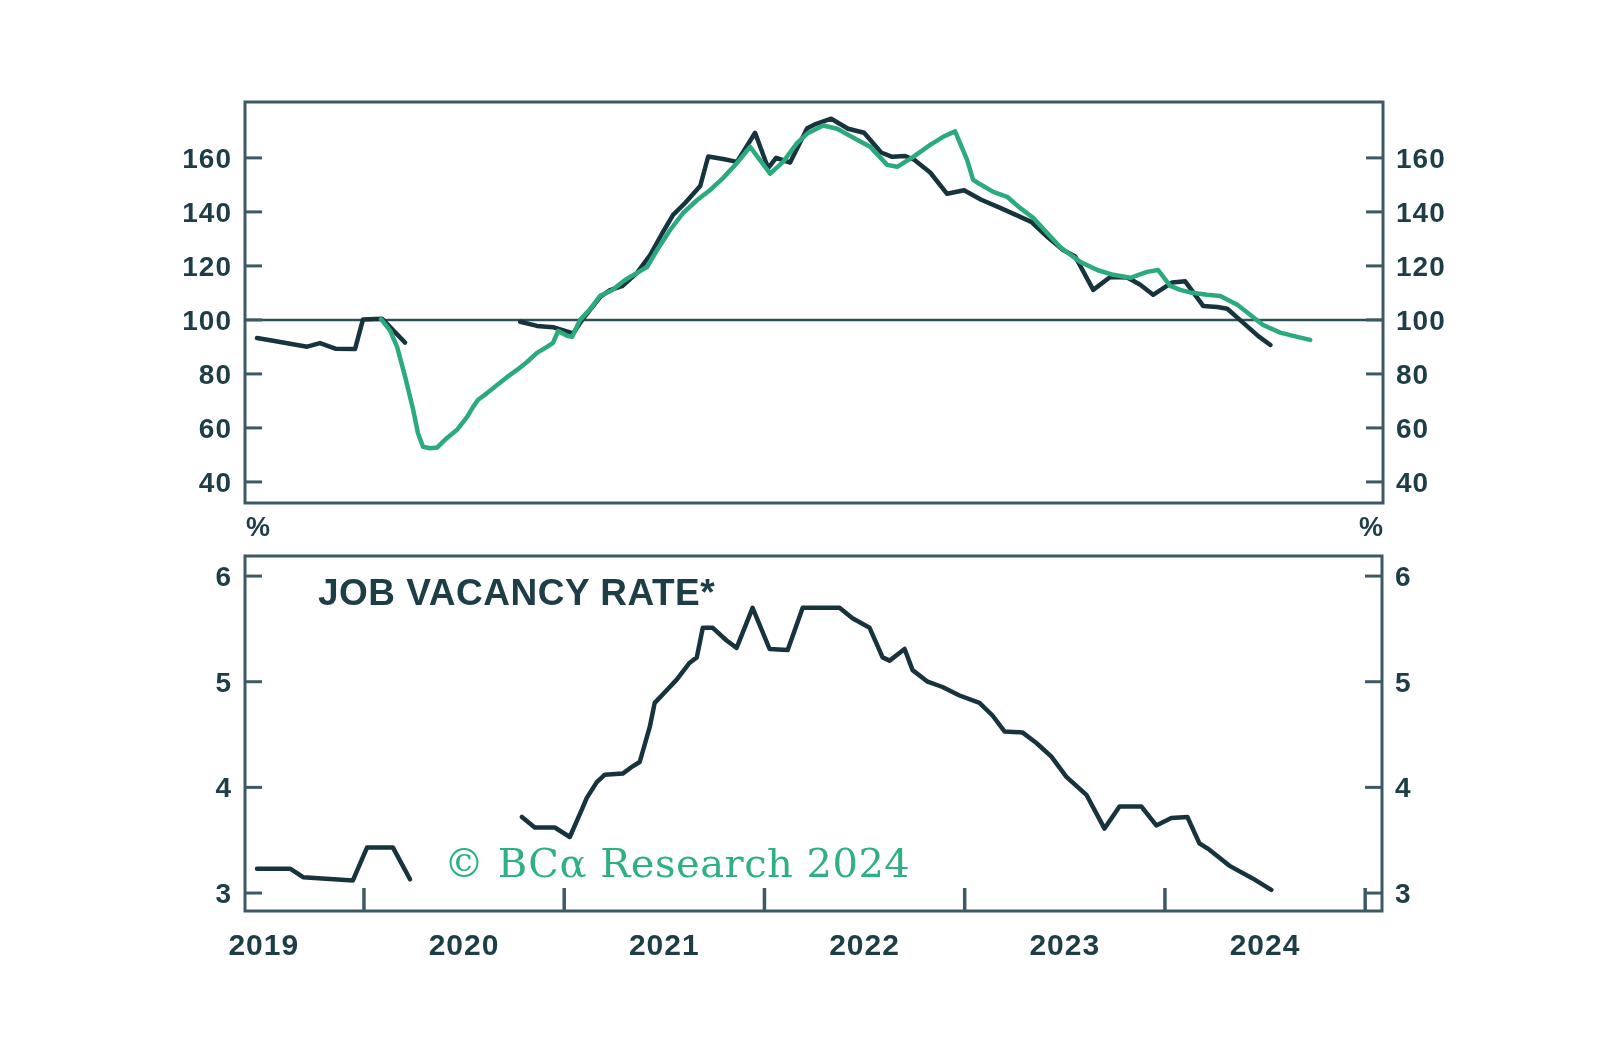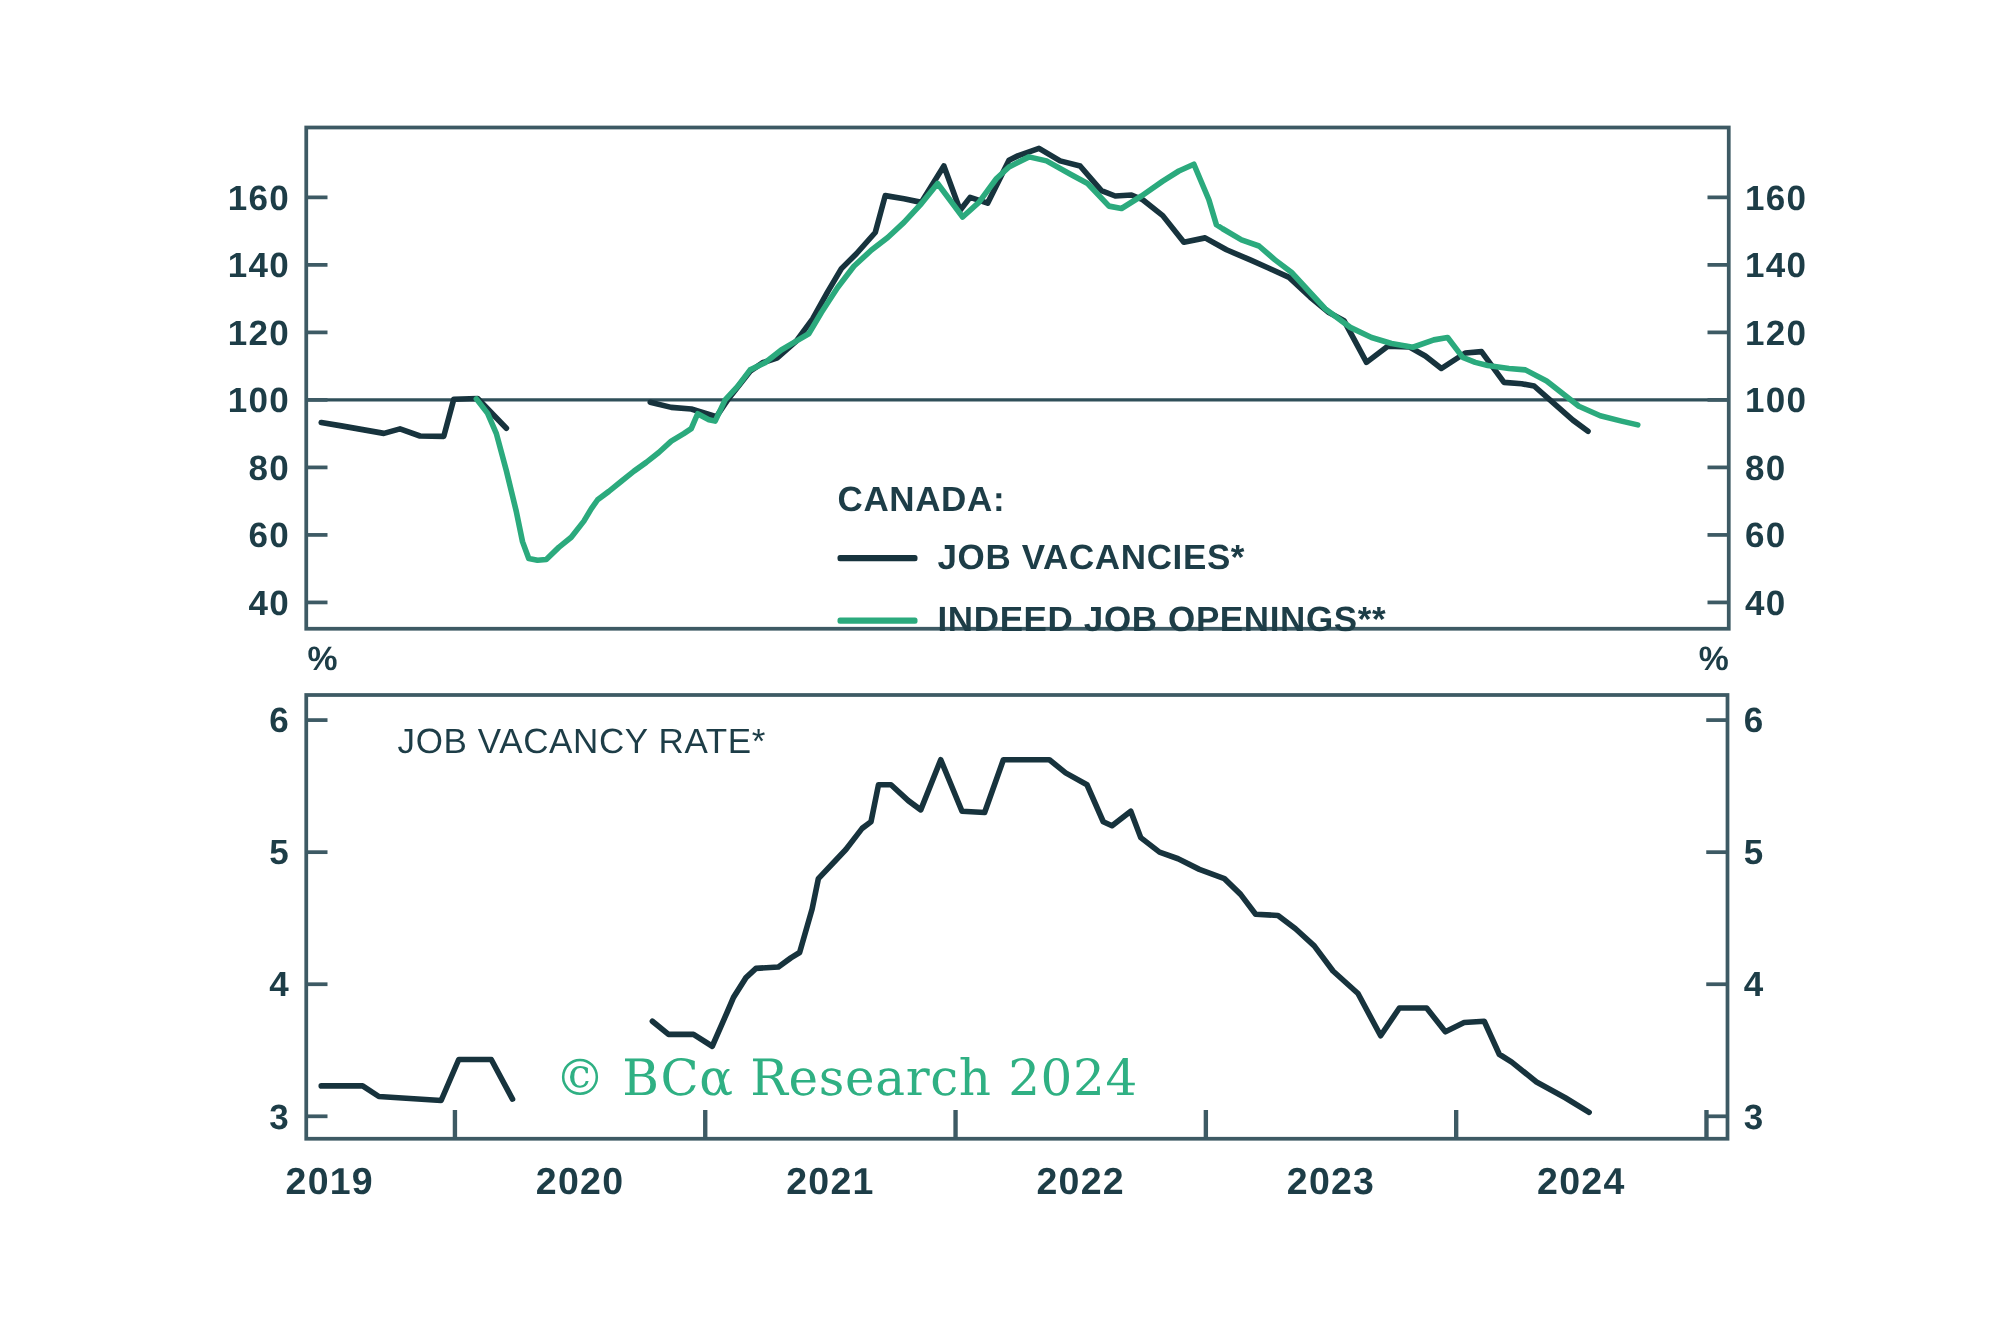--- a/index.html
+++ b/index.html
@@ -11,22 +11,22 @@
   svg{position:absolute;left:0;top:0;}
   .tick-label{
     font:700 28px "Liberation Sans", sans-serif;
     fill:#1d3d47;letter-spacing:1px;
   }
   .year-label{
     font:700 30px "Liberation Sans", sans-serif;
     fill:#1d3d47;letter-spacing:1px;
   }
   .overlay-label{
-    position:absolute;color:#1d3d47;font-weight:400;letter-spacing:0.5px;
-    white-space:nowrap;font-size:28px;line-height:30px;
+    position:absolute;color:#1d3d47;font-weight:700;letter-spacing:0.5px;
+    white-space:nowrap;font-size:37px;line-height:30px;
   }
   .pct-label{font-size:27px;font-weight:700;color:#1d3d47;position:absolute;}
   .legend{position:absolute;left:670px;top:384px;}
   .legend-heading{font-size:28px;font-weight:700;color:#1d3d47;letter-spacing:0.5px;}
   .legend-row{display:flex;align-items:center;margin-top:14px;}
   .legend-swatch{width:64px;height:5px;border-radius:2px;margin-right:16px;flex:0 0 auto;}
   .legend-text{font-size:28px;font-weight:700;color:#1d3d47;letter-spacing:0.5px;white-space:nowrap;}
   .watermark{
     position:absolute;left:444px;top:840px;
     font-family:"DejaVu Serif", serif;font-size:40px;letter-spacing:0.5px;white-space:nowrap;
@@ -96,31 +96,20 @@
       <text x="263.82317717507146" y="955" text-anchor="middle" class="year-label">2019</text>
       <text x="464.06974286721265" y="955" text-anchor="middle" class="year-label">2020</text>
       <text x="664.3163085593538" y="955" text-anchor="middle" class="year-label">2021</text>
       <text x="864.562874251495" y="955" text-anchor="middle" class="year-label">2022</text>
       <text x="1064.8094399436363" y="955" text-anchor="middle" class="year-label">2023</text>
       <text x="1265.0560056357776" y="955" text-anchor="middle" class="year-label">2024</text>
       <path d="M257.0 868.7L290.1 868.7L303.1 877.2L352.9 880.4L367.0 847.6L393.0 847.6L410.0 879.3" fill="none" stroke="#17333d" stroke-width="4.5" stroke-linejoin="round" stroke-linecap="round"></path>
       <path d="M521.9 817.0L534.8 827.5L554.8 827.5L569.8 837.0L581.8 809.6L586.8 797.9L596.8 782.1L604.8 774.7L622.7 773.6L632.7 766.3L639.7 762.0L649.7 727.2L654.7 702.9L666.7 690.2L676.7 679.6L689.7 662.7L696.8 657.4L702.8 627.8L712.8 627.8L726.6 640.5L736.6 647.9L752.6 607.8L769.6 649.0L787.7 650.0L802.7 607.8L839.5 607.8L852.5 618.3L869.6 627.8L882.6 657.4L889.6 660.6L904.6 649.0L912.6 670.1L927.6 681.7L942.5 687.0L959.5 695.5L979.5 702.9L992.5 715.5L1004.5 731.4L1022.4 732.4L1036.4 743.0L1051.4 756.7L1066.4 776.8L1086.4 794.8L1104.5 828.6L1119.5 806.4L1141.3 806.4L1156.3 825.4L1171.3 818.0L1187.4 817.0L1199.4 843.4L1209.4 849.7L1229.2 865.6L1252.2 878.2L1271.3 889.9" fill="none" stroke="#17333d" stroke-width="4.5" stroke-linejoin="round" stroke-linecap="round"></path>
     </svg>
 
-  <div class="legend">
-    <div class="legend-heading">CANADA:</div>
-    <div class="legend-row">
-      <div class="legend-swatch" id="swatch-0" style="background: rgb(23, 51, 61);"></div>
-      <div class="legend-text">JOB VACANCIES*</div>
-    </div>
-    <div class="legend-row" style="margin-top:18px;">
-      <div class="legend-swatch" id="swatch-1" style="background: rgb(43, 170, 125);"></div>
-      <div class="legend-text">INDEED JOB OPENINGS**</div>
-    </div>
-  </div>
 
   <div class="overlay-label" style="left:318px;top:578px;">JOB VACANCY RATE*</div>
 
   <div class="pct-label" style="left:246px;top:512px;">%</div>
   <div class="pct-label" style="left:1340px;top:512px;width:43px;text-align:right;">%</div>
 
   <div class="watermark" id="watermark" style="color: rgb(47, 176, 131);">© BCα Research 2024</div>
 </div>
 
 </body></html>

